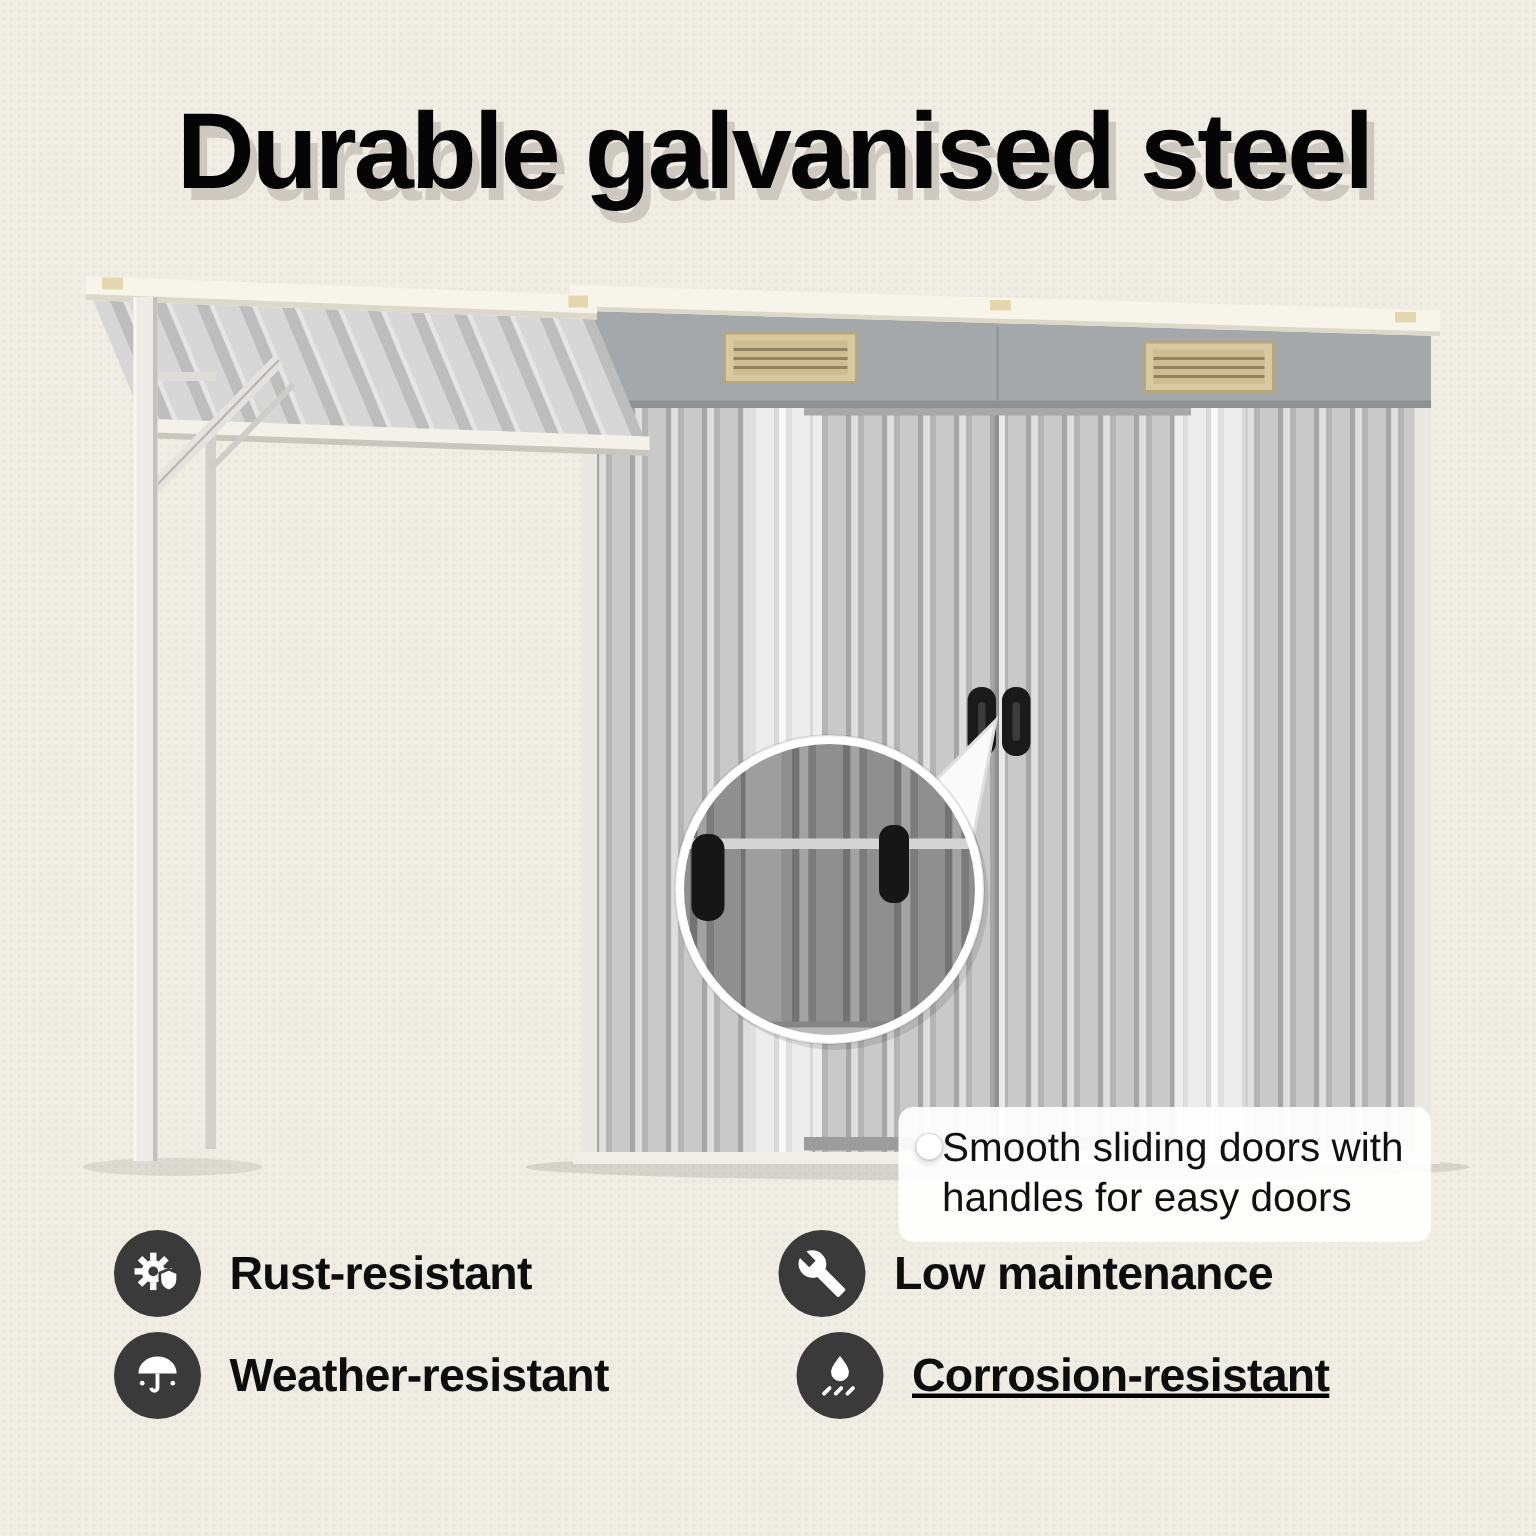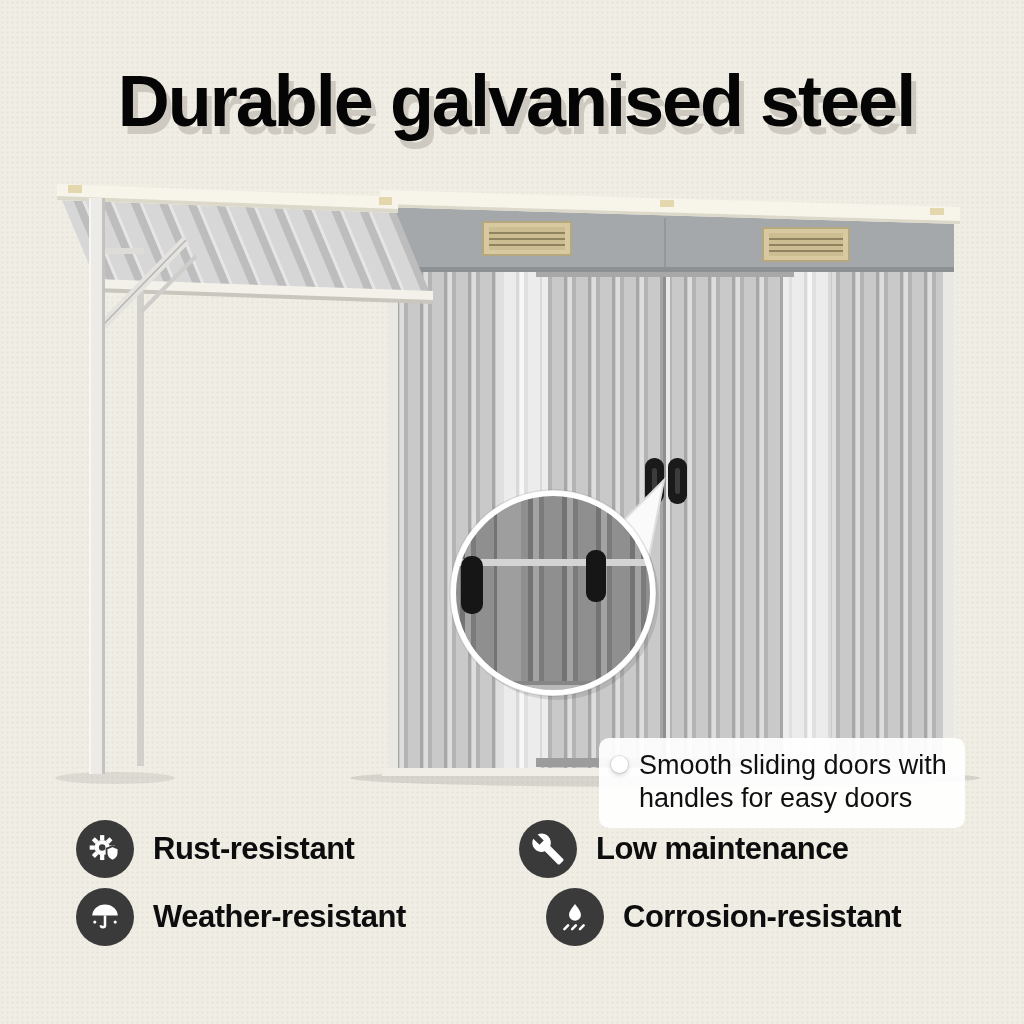--- a/index.html
+++ b/index.html
@@ -19,36 +19,36 @@
     color:var(--title,#050505);
     text-shadow:5px 8px 0 var(--title-shadow,#cdc9c0);
     white-space:nowrap;
   }
 
   .scene { position:absolute; top:160px; left:0; width:1024px; height:655px; }
   .scene-svg { position:absolute; left:0; top:0; }
 
   .callout {
     position:absolute; left:599px; top:578px;
-    display:flex; align-items:flex-start; gap:11px;
+    display:flex; align-items:flex-start; 
     background:rgba(255,255,255,0.93); border-radius:10px;
     padding:11px 18px 13px 12px;
   }
   .callout-dot {
     width:17px; height:17px; border-radius:50%; background:#ffffff; flex:none; margin-top:7px;
     box-shadow:0 0 0 1px rgba(0,0,0,0.08), 0 2px 5px rgba(0,0,0,0.20);
   }
   .callout-text { font-size:27px; line-height:33px; color:#101010; }
 
   .features { position:absolute; left:0; top:810px; width:1024px; height:170px; }
   .feature { position:absolute; display:flex; align-items:center; gap:19px; }
   .f0 { left:76px;  top:10px; }
   .f1 { left:519px; top:10px;justify-content:flex-end; }
   .f2 { left:76px;  top:78px;justify-content:space-between; }
-  .f3 { left:546px; top:78px; }
+  .f3 { left:531px; top:78px;text-decoration:underline; }
   .ficon {
     width:58px; height:58px; border-radius:50%;
     background:var(--icon-circle,#3a3a3a);
     display:flex; align-items:center; justify-content:center; flex:none;
   }
   .ficon svg { width:34px; height:34px; display:block; }
   .flabel { font-size:31px; font-weight:bold; color:var(--text,#0d0d0d); letter-spacing:-0.5px; white-space:nowrap; }
 </style>
 </head>
 <body>

